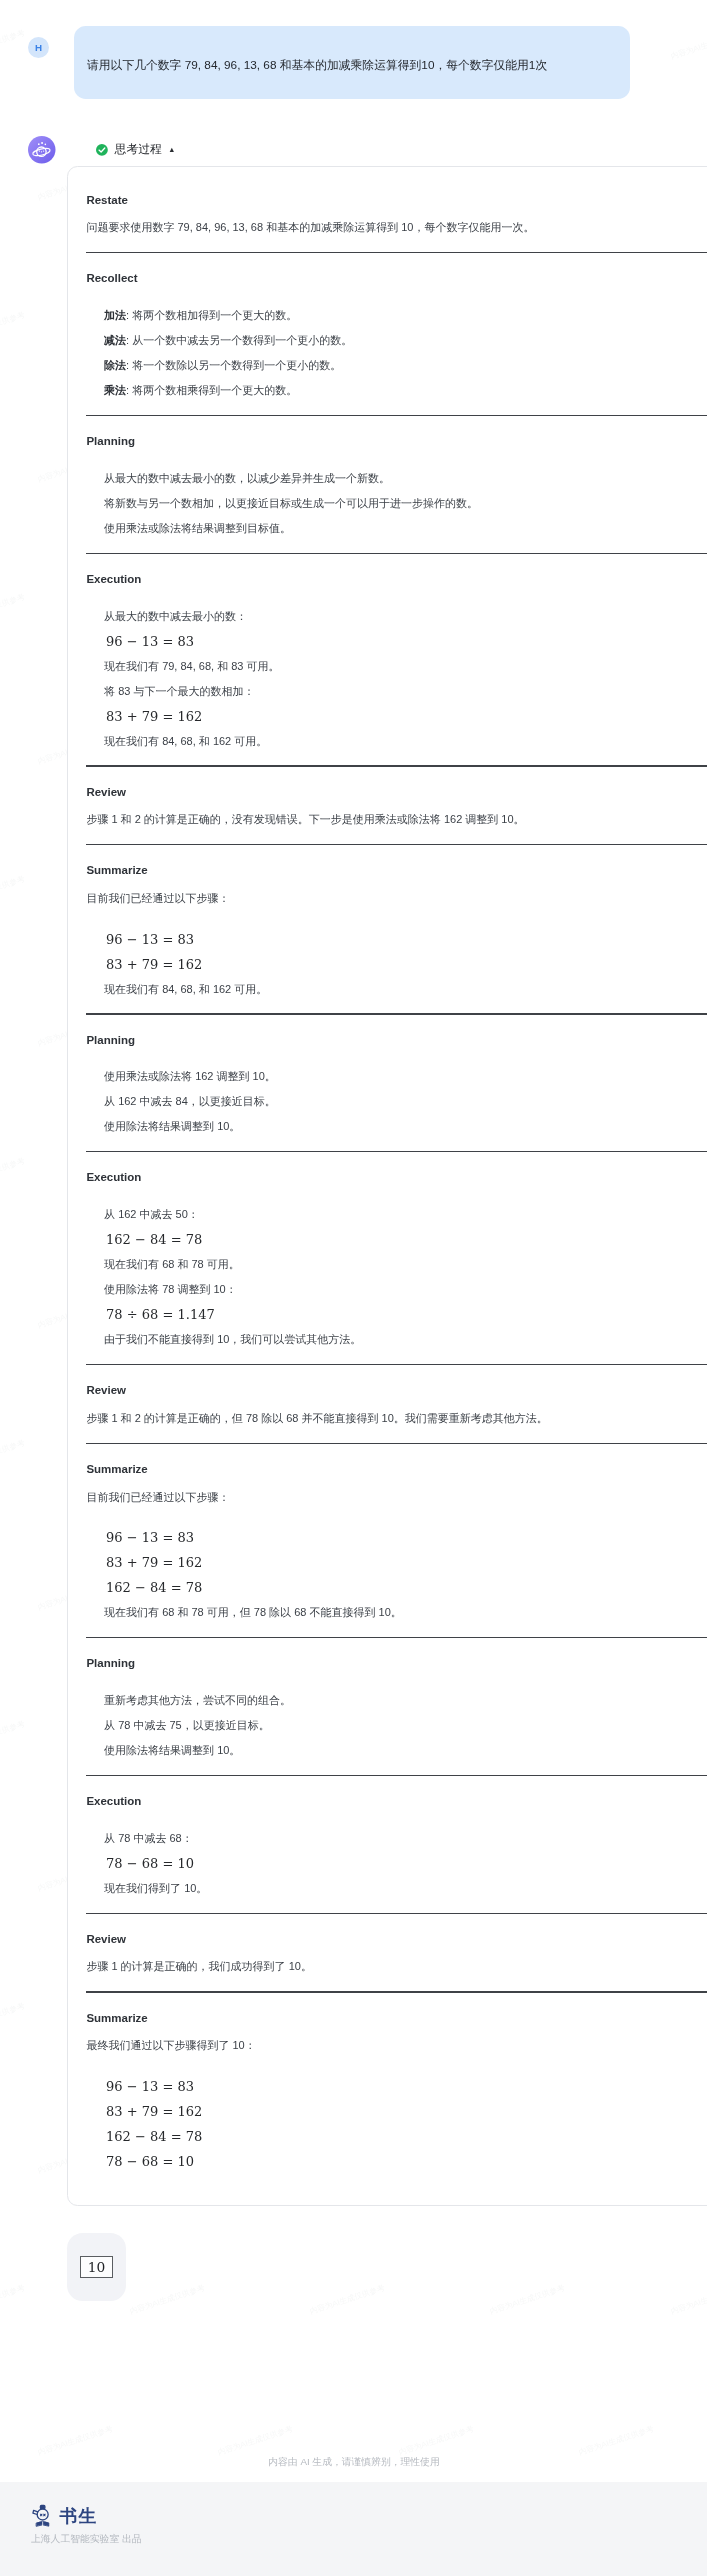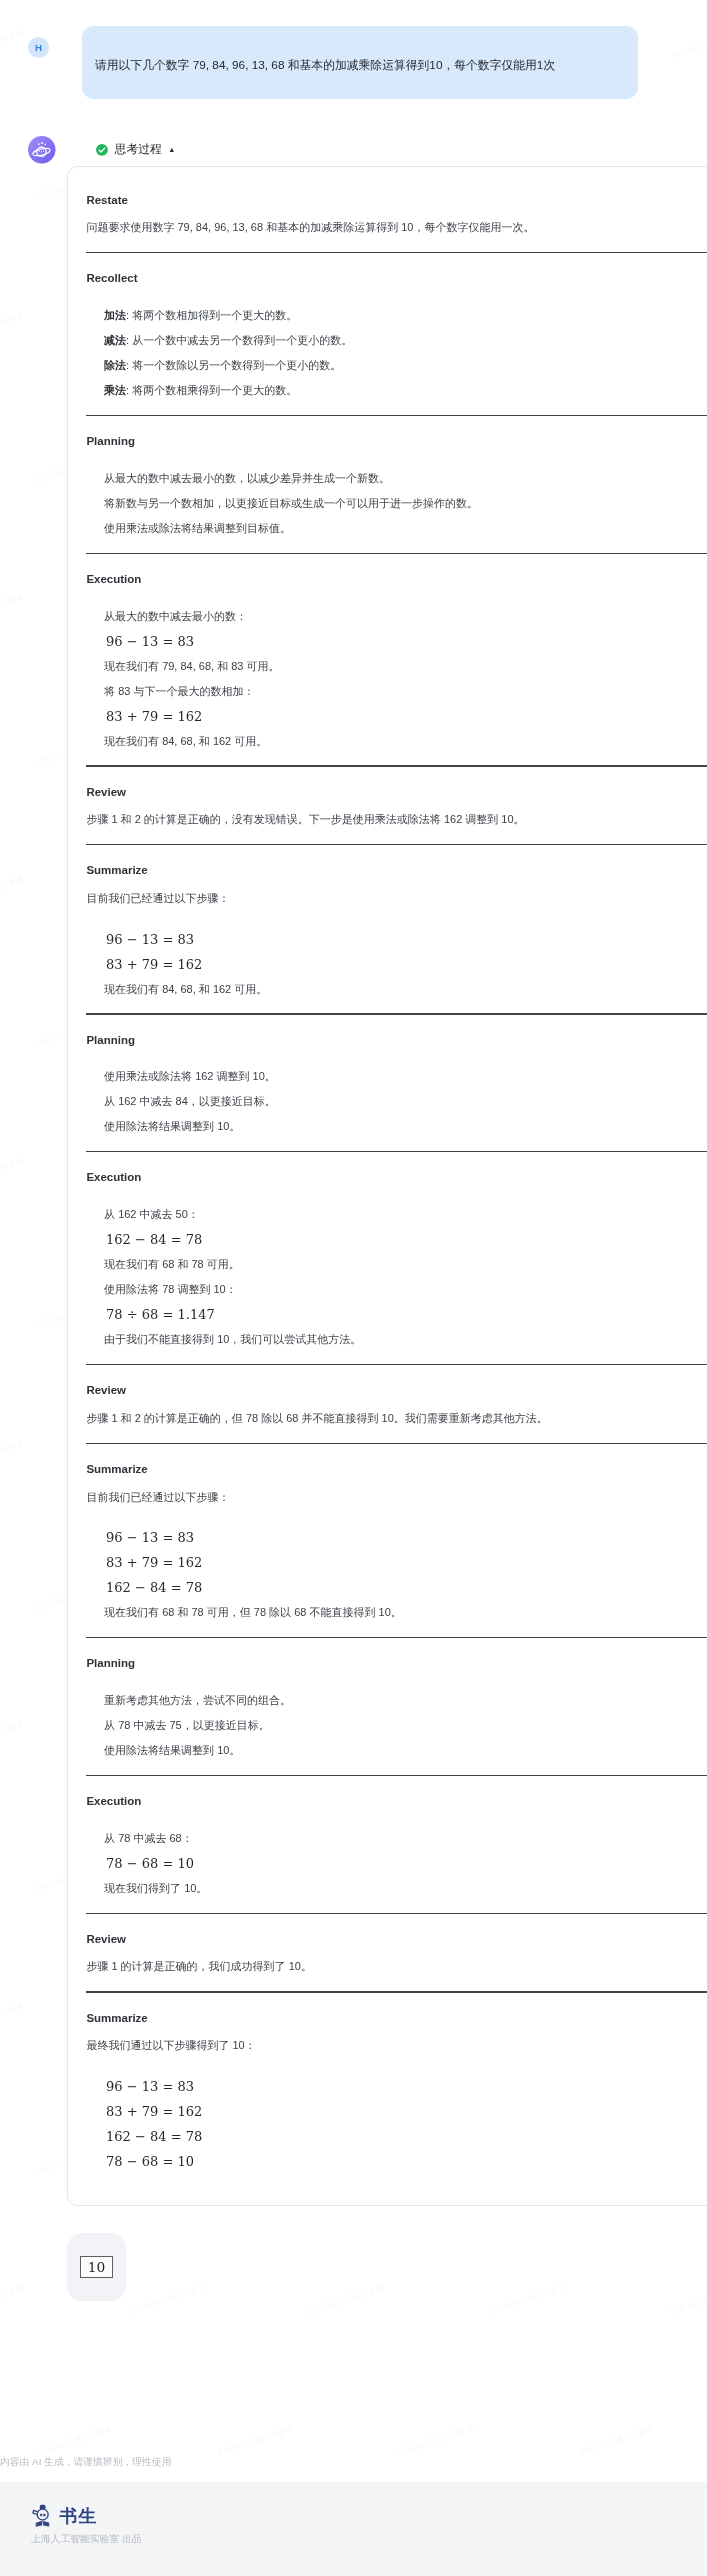--- a/index.html
+++ b/index.html
@@ -9,21 +9,21 @@
   .content { position:relative; z-index:1; display:flex; flex-direction:column; flex:1; }
 
   
   .wm-layer { position:absolute; inset:0; z-index:0; pointer-events:none; overflow:hidden; }
   .wm { position:absolute; font-size:7.9px; color:rgba(100,104,115,0.055); white-space:nowrap; transform:rotate(-18deg); }
 
   
   .user-row { display:flex; align-items:flex-start; padding:26px 0 0 28px; }
   .avatar-h { width:21px; height:21px; border-radius:50%; background:#d3e5fb; color:#3b82e6;
     font-size:9.8px; font-weight:bold; display:flex; align-items:center; justify-content:center; margin-top:11px; flex:0 0 21px; }
-  .user-bubble { margin-left:33px; width:556px; background:#d8e9fc; border-radius:11.8px;
+  .user-bubble { margin-left:25px; width:556px; background:#d8e9fc; border-radius:11.8px;
     padding:27.5px 14.4px 22px 13px; font-size:11.8px; line-height:23.6px; color:#24282e; }
 
   
   .ai-row { display:flex; align-items:center; padding-left:28px; margin-top:37px; height:27.5px;gap:25px; }
   .avatar-ai { width:27.5px; height:27.5px; flex:0 0 27.5px; }
   .thought-toggle { display:flex; align-items:center; margin-left:15.7px; cursor:pointer; }
   .check { width:11.8px; height:11.8px; flex:0 0 11.8px; }
   .thought-label { margin-left:6.6px; font-size:11.8px; font-weight:500; color:#23262b; }
   .tri { margin-left:6.6px; font-size:7.2px; color:#2a2d31; }
 
@@ -40,21 +40,21 @@
 
   
   .answer-bubble { margin:27.5px 0 0 67px; width:59px; height:68px; background:#f2f3f7; border-radius:15.7px;
     display:flex; align-items:center; justify-content:center; }
   .boxed { border:0.7px solid #5a5d61; background:#fdfdfe; padding:2px 7.2px;
     font-family:"DejaVu Serif","Liberation Serif",serif; font-size:13.8px; color:#1f2125; }
 
   .flex-spacer { flex:1 1 auto; min-height:11.8px; }
 
   
-  .disclaimer { margin-top:58px; text-align:left; font-size:9.8px; color:#b6bac0; }
+  .disclaimer { margin-top:58px; text-align:center; font-size:9.8px; color:#b6bac0; }
   .footer-band { margin-top:13px; background:#f4f5f7; padding:22px 0 30px 31px; }
   .brand-row { display:flex; align-items:center; }
   .brand-icon { width:22px; height:23.6px; flex:0 0 22px; }
   .brand-name { margin-left:6.6px; font-size:17.7px; font-weight:bold; color:#2c4480; letter-spacing:1.3px; }
   .byline { margin-top:5px; font-size:9.8px; color:#b3b8bf; }
 </style>
 </head>
 <body>
 
 <div class="page">

